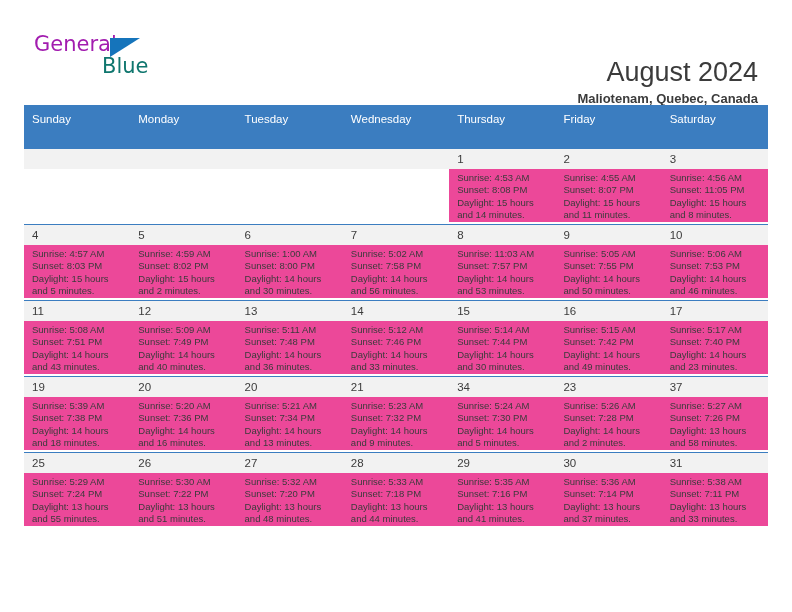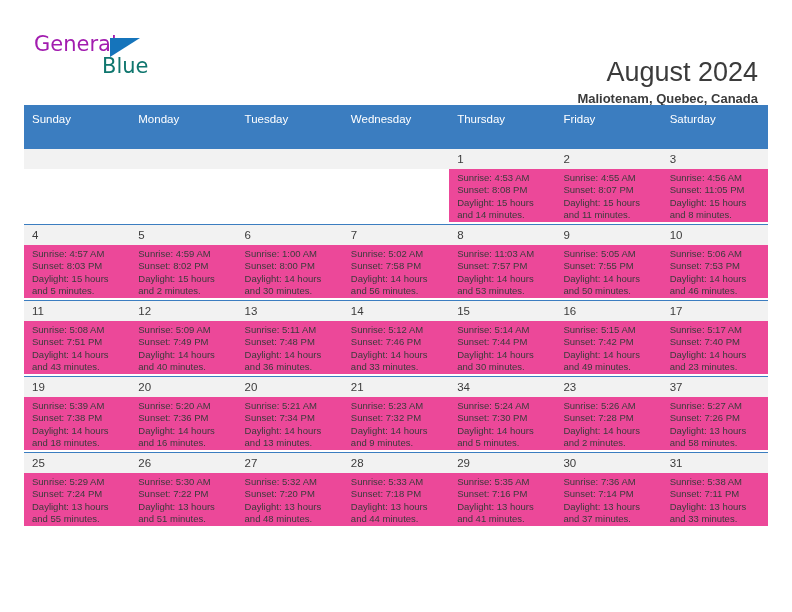--- a/index.html
+++ b/index.html
@@ -476,21 +476,21 @@
             <div class="dayinfo">
               <div>Sunrise: 5:35 AM</div>
               <div>Sunset: 7:16 PM</div>
               <div>Daylight: 13 hours</div>
               <div>and 41 minutes.</div>
             </div>
           </td>
           <td class="day-cell">
             <div class="daynum">30</div>
             <div class="dayinfo">
-              <div>Sunrise: 7:36 AM</div>
+              <div>Sunrise: 5:36 AM</div>
               <div>Sunset: 7:14 PM</div>
               <div>Daylight: 13 hours</div>
               <div>and 37 minutes.</div>
             </div>
           </td>
           <td class="day-cell">
             <div class="daynum">31</div>
             <div class="dayinfo">
               <div>Sunrise: 5:38 AM</div>
               <div>Sunset: 7:11 PM</div>

